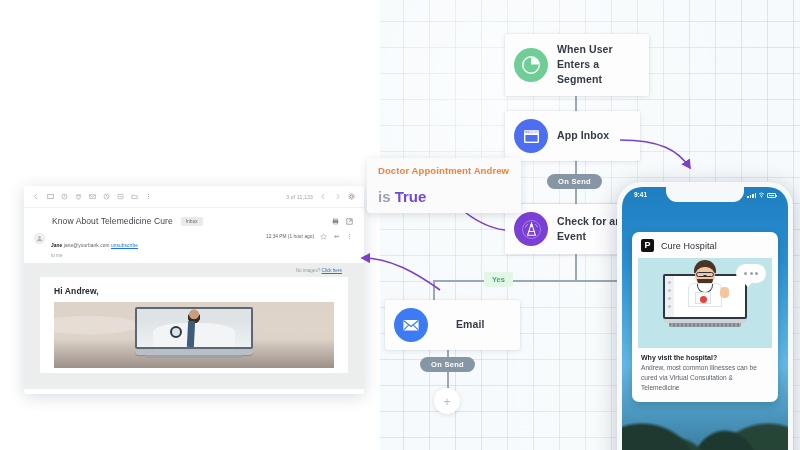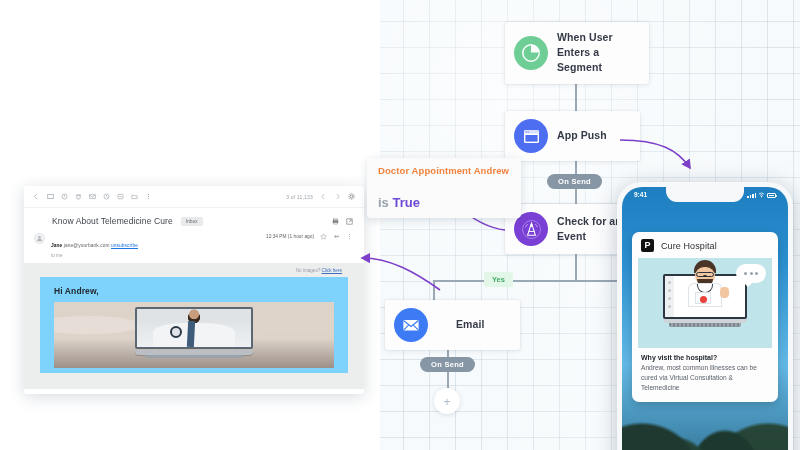--- a/index.html
+++ b/index.html
@@ -77,21 +77,21 @@
     color:#b4bfca; font-size:13px; line-height:1;
   }
 
   .callout {
     position:absolute; left:367px; top:158px; z-index:30;
     background:#fbfbfc; border-radius:4px;
     box-shadow:0 2px 9px rgba(40,60,90,.16);
     padding:7px 12px 8px 11px;
   }
   .callout .l1 { font-size:9.5px; font-weight:700; color:#f2823c; letter-spacing:.1px; }
-  .callout .l2 { font-size:13px; font-weight:700; color:#9aa3ae; margin-top:19px; }
+  .callout .l2 { font-size:15px; font-weight:700; color:#9aa3ae; margin-top:12px; }
   .callout .l2 b { color:#6d49d6; }
 
   
   .mail {
     position:absolute; left:24px; top:186px; width:340px; height:208px;
     background:#fff; border-radius:3px;
     box-shadow:0 3px 16px rgba(40,60,90,.18);
     overflow:hidden; z-index:20;
   }
   .mail-toolbar {
@@ -120,21 +120,21 @@
   .from-l1{ font-size:4.8px; color:#5f6368; letter-spacing:.1px; white-space:nowrap; }
   .from-l1 b{ color:#202124; }
   .from-l1 u{ color:#1a73e8; }
   .from-l2{ font-size:4.6px; color:#9aa0a6; margin-top:2px; }
   .from-right{ display:flex; align-items:center; gap:6px; margin-left:auto; flex:0 0 auto;}
   .from-time{ font-size:4.8px; color:#5f6368; white-space:nowrap; }
 
   .mail-body { background:#eceded; padding:0 16px 0; height:126px; }
   .noimg { text-align:right; padding:5px 6px 4px 0; font-size:4.6px; color:#9aa0a6; }
   .noimg u{ color:#3d6fc4; }
-  .creative { background:#7dd3fc; padding:9px 14px 17px; height:96px; }
+  .creative { background:#ffffff; padding:9px 14px 17px; height:96px; }
   .cre-h { font-size:8.5px; font-weight:700; color:#23282e; letter-spacing:.1px; }
   .cre-p { font-size:8px; color:#3b4149; line-height:1.45; margin-top:2px; letter-spacing:.05px; }
   .cre-img {
     margin-top:6px; height:66px; width:100%;
     background:
       linear-gradient(180deg,#cdbfb4 0%, #bfb1a6 40%, #a89a90 100%);
     position:relative; overflow:hidden;
   }
   .office-blur{ position:absolute; inset:0;
     background:
@@ -257,42 +257,42 @@
 
   <div class="canvas">
 
     <div class="connector" style="left:195px; top:62px; height:59px;"></div>
     <div class="connector" style="left:195px; top:155px; height:59px;"></div>
     <div class="connector" style="left:195px; top:248px; height:33px;"></div>
     <div class="connector h" style="left:53px; top:280px; width:250px; height:1.6px;"></div>
     <div class="connector" style="left:53px; top:280px; height:39px;"></div>
     <div class="connector" style="left:67px; top:345px; height:55px;"></div>
 
-    <div class="node" style="left:125px; top:22px;">
+    <div class="node" style="left:125px; top:34px;">
       <div class="node-ico ico-green">
         <svg width="20" height="20" viewBox="0 0 20 20">
             <circle cx="10" cy="10" r="8.2" fill="none" stroke="#ffffff" stroke-width="1.5"></circle>
             <path d="M10 10 L10 1.8 A8.2 8.2 0 0 1 18.2 10 Z" fill="#ffffff" opacity=".95"></path>
             <path d="M10 10 L18.2 10" stroke="#6ece96" stroke-width="1"></path>
           </svg>
       </div>
       <div class="node-label">When User Enters a Segment</div>
     </div>
 
     <div class="node" style="left:125px; top:111px;">
       <div class="node-ico ico-blue">
         <svg width="19" height="19" viewBox="0 0 19 19">
             <rect x="2" y="3" width="15" height="13" rx="1.6" fill="#ffffff"></rect>
             <rect x="2" y="3" width="15" height="3.4" rx="1.6" fill="#d9e0ff"></rect>
             <rect x="3.6" y="4.4" width="1.3" height="1.3" fill="#7f93f7"></rect>
             <rect x="5.6" y="4.4" width="1.3" height="1.3" fill="#7f93f7"></rect>
             <rect x="3.4" y="8" width="12.2" height="6.6" fill="#4e6ef2"></rect>
           </svg>
       </div>
-      <div class="node-label">App Push</div>
+      <div class="node-label">App Inbox</div>
     </div>
 
     <div class="node" style="left:125px; top:204px;">
       <div class="node-ico ico-purple">
         <svg width="21" height="21" viewBox="0 0 21 21">
             <circle cx="10.5" cy="10.5" r="9" fill="none" stroke="#c6aef0" stroke-width=".7" opacity=".8"></circle>
             <path d="M10.5 4.2 L14.4 16.2 H6.6 Z" fill="none" stroke="#ffffff" stroke-width="1.1"></path>
             <circle cx="10.5" cy="6.6" r="1.5" fill="#ffffff"></circle>
             <path d="M7.6 12.4 h5.8" stroke="#ffffff" stroke-width="1"></path>
             <path d="M4.6 8.2 a7 7 0 0 1 2.2-3.1" stroke="#d7c6f5" stroke-width=".8" fill="none"></path>

